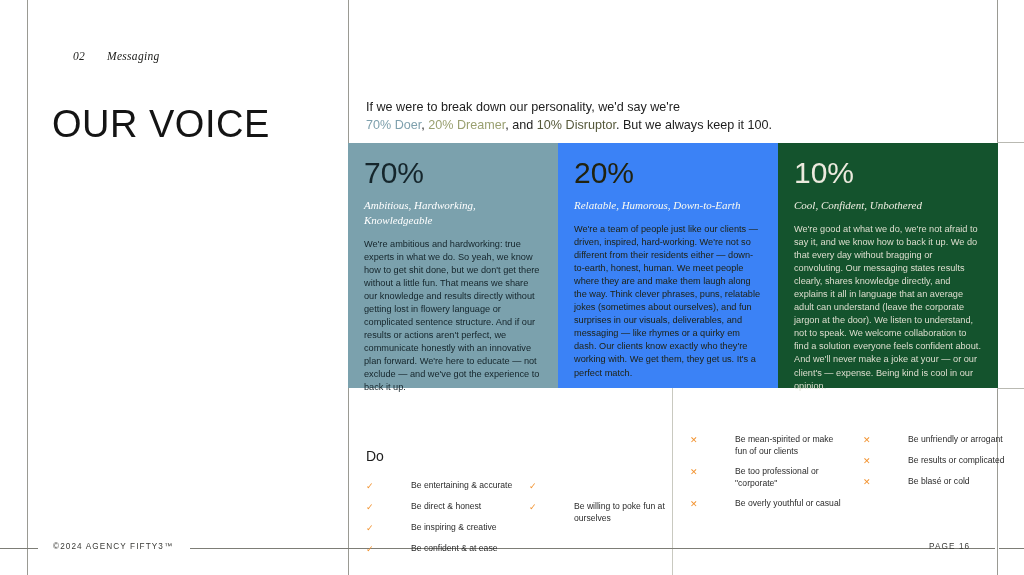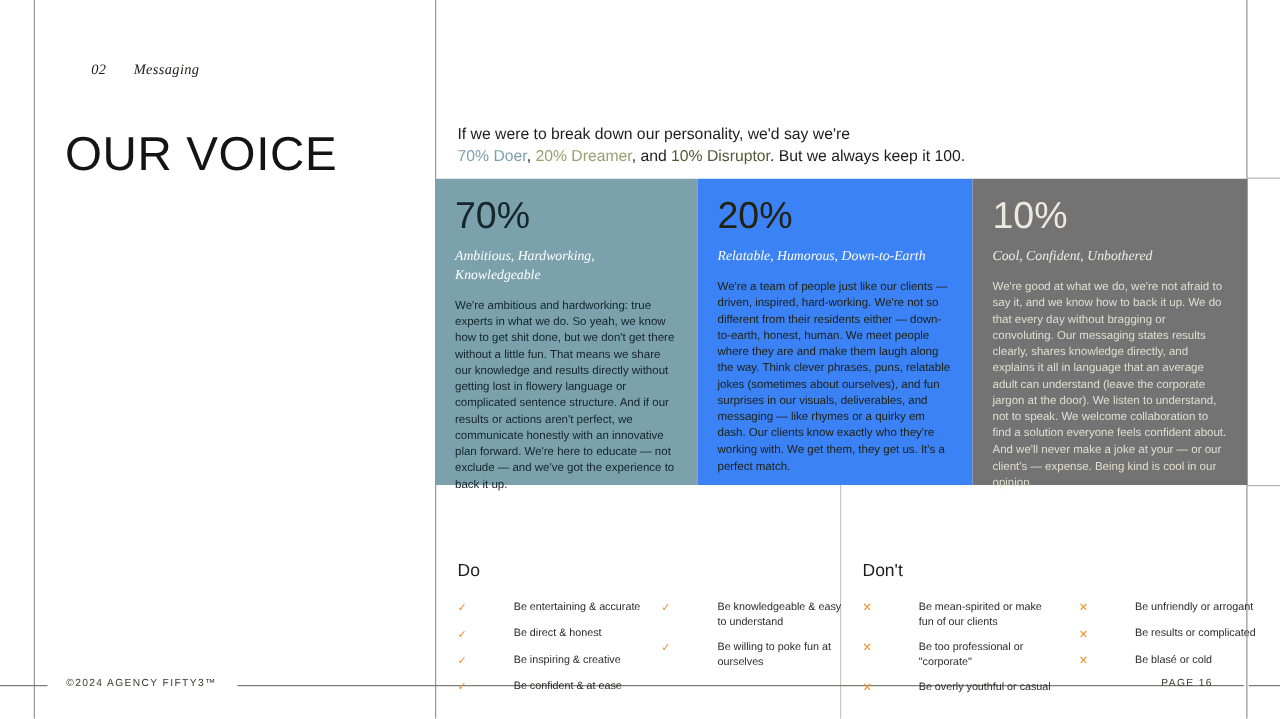--- a/index.html
+++ b/index.html
@@ -37,21 +37,21 @@
     line-height:1.5;color:#1d1d1d;}
   .c-doer{color:#7ea0ad;}
   .c-dreamer{color:#9aa071;}
   .c-disruptor{color:#55583a;}
 
   
   .blocks{position:absolute;left:348px;top:143px;width:686px;height:245px;display:flex;}
   .block{position:relative;box-sizing:border-box;padding:15px 16px 0 16px;}
   .b1{width:210px;background:#7ba1ad;}
   .b2{width:220px;background:#3b82f6;}
-  .b3{width:220px;background:#737373;}
+  .b3{width:220px;background:#14532d;}
   .pct{font-size:30px;font-weight:400;line-height:1;margin:0 0 10px 0;}
   .b1 .pct{color:#15262c;}
   .b2 .pct{color:#21220f;}
   .b3 .pct{color:#eceade;}
   .sub{font-family:"Liberation Serif",serif;font-style:italic;font-size:11px;
     line-height:1.35;margin:0 0 10px 0;}
   .b1 .sub{color:#ffffff;}
   .b2 .sub{color:#fbfbf2;}
   .b3 .sub{color:#efeee2;}
   .body{font-size:9.2px;line-height:1.42;margin:0;}
@@ -140,32 +140,30 @@
             <span class="itxt">Be inspiring &amp; creative</span>
           </div>
           <div class="item">
             <span class="mark">✓</span>
             <span class="itxt">Be confident &amp; at ease</span>
           </div>
         </div>
         <div class="col">
           <div class="item">
             <span class="mark">✓</span>
-            <span class="itxt">Be knowledgeable &amp; easy to understand</span>
           </div>
           <div class="item">
             <span class="mark">✓</span>
             <span class="itxt">Be willing to poke fun at ourselves</span>
           </div>
         </div>
       </div>
     </div>
 
     <div class="panel p-dont">
-      <div class="dd-title">Don't</div>
       <div class="cols">
         <div class="col">
           <div class="item">
             <span class="mark x">✕</span>
             <span class="itxt">Be mean-spirited or make fun of our clients</span>
           </div>
           <div class="item">
             <span class="mark x">✕</span>
             <span class="itxt">Be too professional or "corporate"</span>
           </div>

